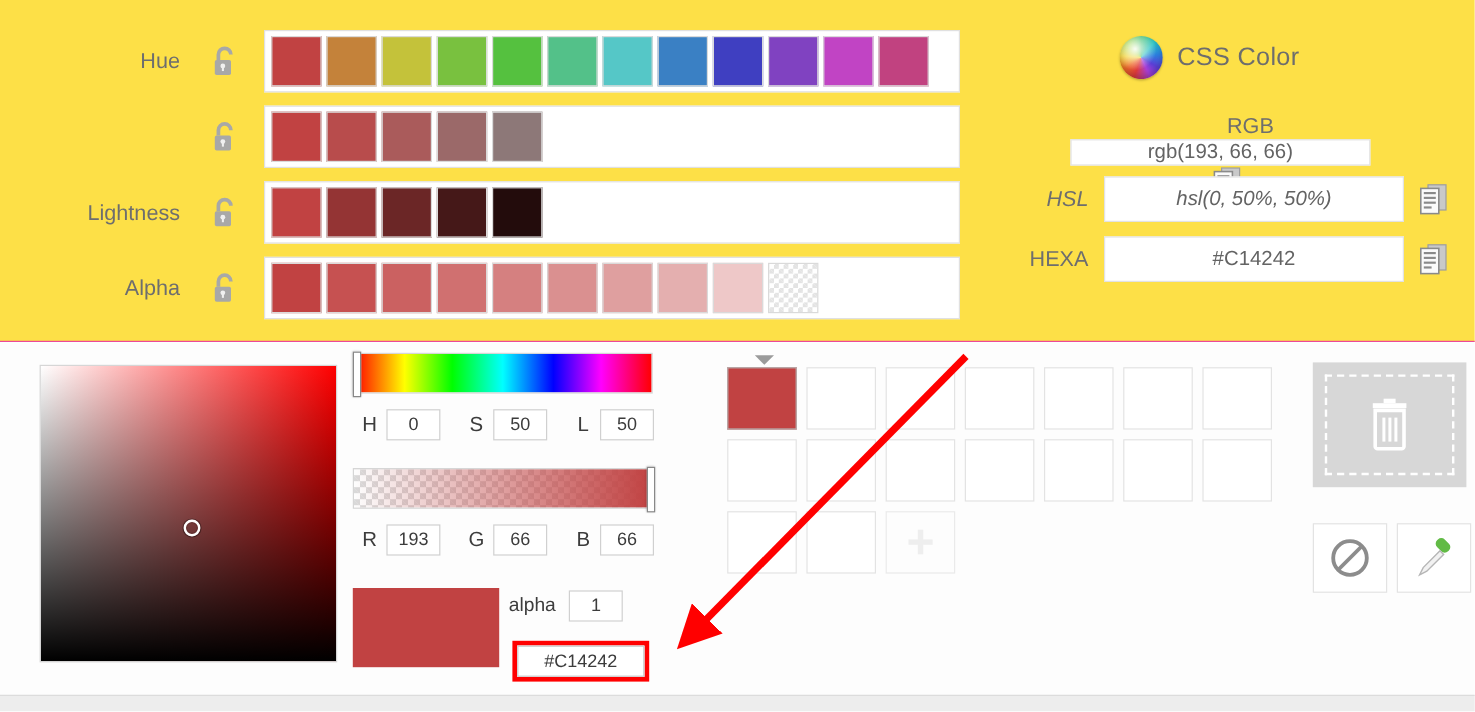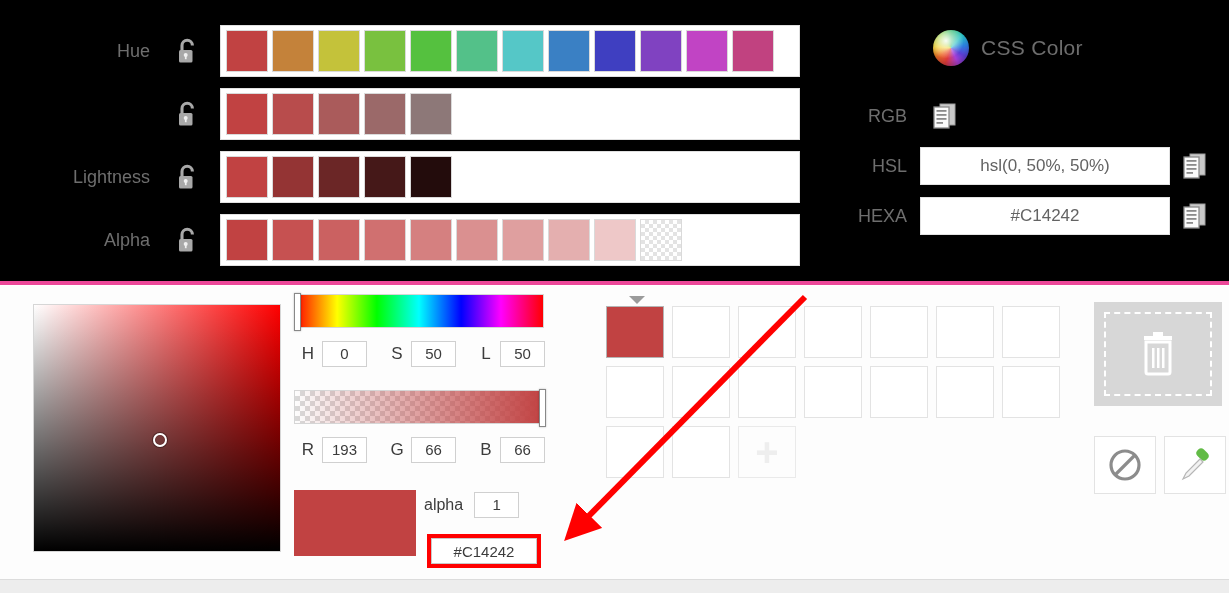--- a/index.html
+++ b/index.html
@@ -7,22 +7,22 @@
     width: 1229px; height: 593px;
     background: #ffffff;
     font-family: "Liberation Sans", sans-serif;
     overflow: hidden;
   }
   .app { position: relative; width: 1229px; height: 593px; background:#fff; }
 
   
   .top-panel {
     position: absolute; left:0; top:0; width:1229px; height:285px;
-    background:#000000;
-    border-bottom:4px solid #ec4899;
+    background:#fde047;
+    border-bottom:1px solid #ec4899;
   }
   .harmony-area {
     position:absolute; left:0; top:0; width:805px; height:285px;
   }
   .harmony-row {
     position:absolute; left:0; height:58px; width:805px;
   }
   .row-label {
     position:absolute; left:0; top:0; width:160px; height:58px;
     display:flex; align-items:center; justify-content:flex-end;
@@ -283,32 +283,33 @@
           </div>
         </div>
       </div>
 
     <div class="css-panel">
       <div class="brand">
         <div class="brand-logo"></div>
         <div class="brand-name">CSS Color</div>
       </div>
       <div id="cssFields">
-          <div class="css-field-row" style="top: 95px;">
+          <div class="css-field-row" style="top: 95px; flex-direction: column;">
             <div class="css-field-label">RGB</div>
+            <div class="css-field-input">rgb(193, 66, 66)</div>
             <div class="copy-icon"><svg width="26" height="28" viewBox="0 0 26 28">
                 <rect x="8" y="2" width="15" height="21" fill="#c9c9c9" stroke="#9d9d9d" stroke-width="1"></rect>
                 <rect x="2" y="5" width="15" height="21" fill="#fafafa" stroke="#8a8a8a" stroke-width="1.3"></rect>
                 <rect x="4.5" y="8" width="10" height="1.8" fill="#8a8a8a"></rect>
                 <rect x="4.5" y="12" width="10" height="1.8" fill="#8a8a8a"></rect>
                 <rect x="4.5" y="16" width="10" height="1.8" fill="#8a8a8a"></rect>
                 <rect x="4.5" y="20" width="6.5" height="1.8" fill="#8a8a8a"></rect>
               </svg></div>
           </div>
-          <div class="css-field-row" style="top: 145px;">
+          <div class="css-field-row" style="top: 145px; font-style: italic;">
             <div class="css-field-label">HSL</div>
             <div class="css-field-input">hsl(0, 50%, 50%)</div>
             <div class="copy-icon"><svg width="26" height="28" viewBox="0 0 26 28">
                 <rect x="8" y="2" width="15" height="21" fill="#c9c9c9" stroke="#9d9d9d" stroke-width="1"></rect>
                 <rect x="2" y="5" width="15" height="21" fill="#fafafa" stroke="#8a8a8a" stroke-width="1.3"></rect>
                 <rect x="4.5" y="8" width="10" height="1.8" fill="#8a8a8a"></rect>
                 <rect x="4.5" y="12" width="10" height="1.8" fill="#8a8a8a"></rect>
                 <rect x="4.5" y="16" width="10" height="1.8" fill="#8a8a8a"></rect>
                 <rect x="4.5" y="20" width="6.5" height="1.8" fill="#8a8a8a"></rect>
               </svg></div>

